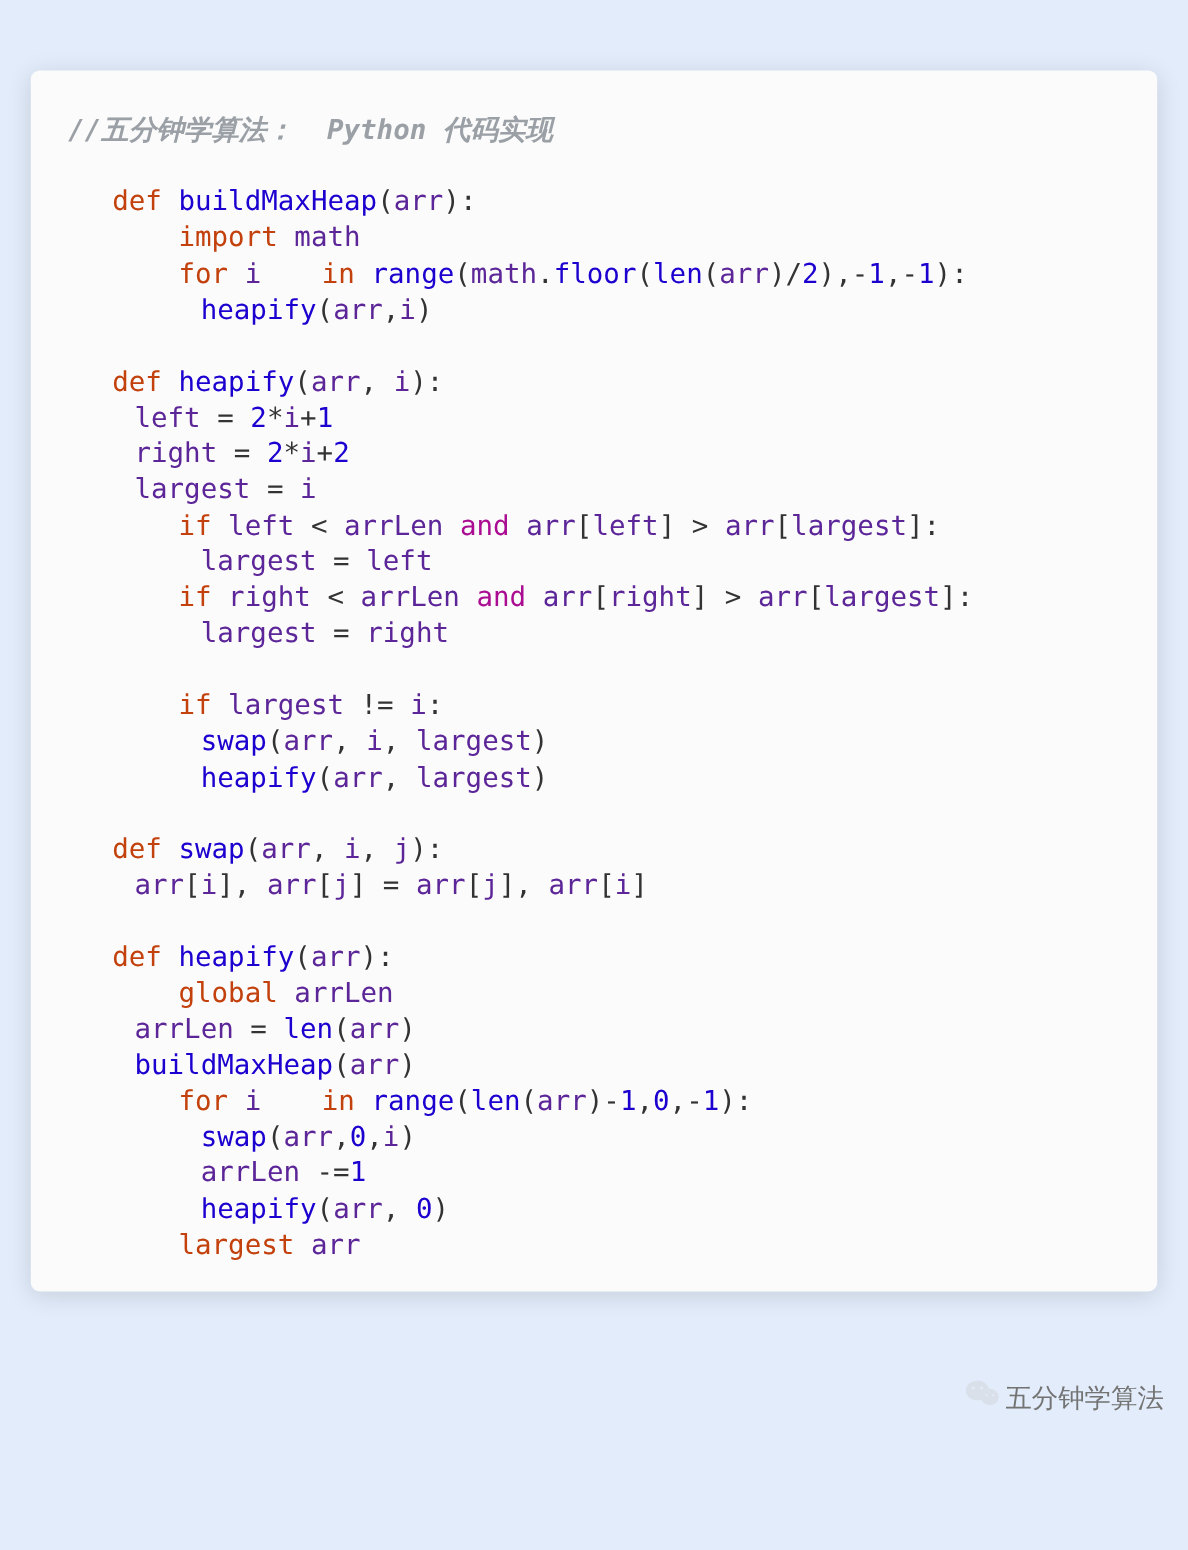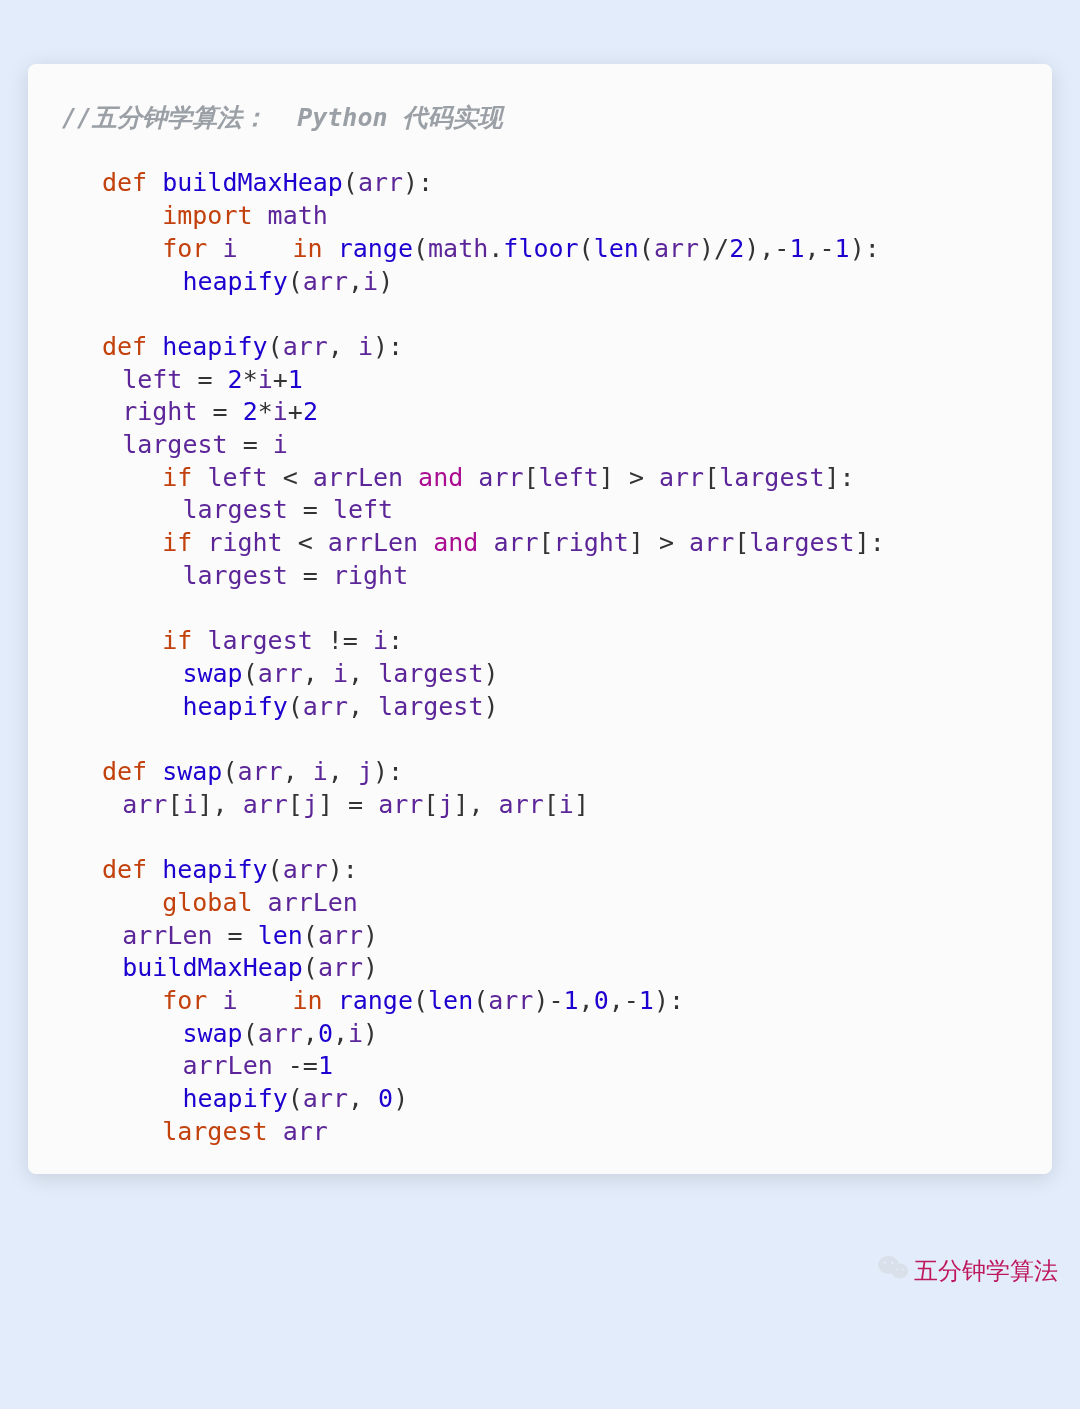--- a/index.html
+++ b/index.html
@@ -37,21 +37,21 @@
   .c-and     { color: #aa0d91; margin-top: 40px; }   
   .c-punc    { color: #333; }
 
   .watermark {
     position: absolute;
     right: 22px;
     bottom: 122px;
     display: flex;
     align-items: center;
     gap: 6px;
-    color: #be185d;
+    color: #737373;
     font-family: -apple-system, "PingFang SC", "Microsoft YaHei", sans-serif;
     font-size: 24px;
   }
   .watermark svg { opacity: 0.55; }
 </style>
 </head>
 <body>
 
 <div class="card">
   <pre class="code"><span class="c-comment">//五分钟学算法：  Python 代码实现</span>

